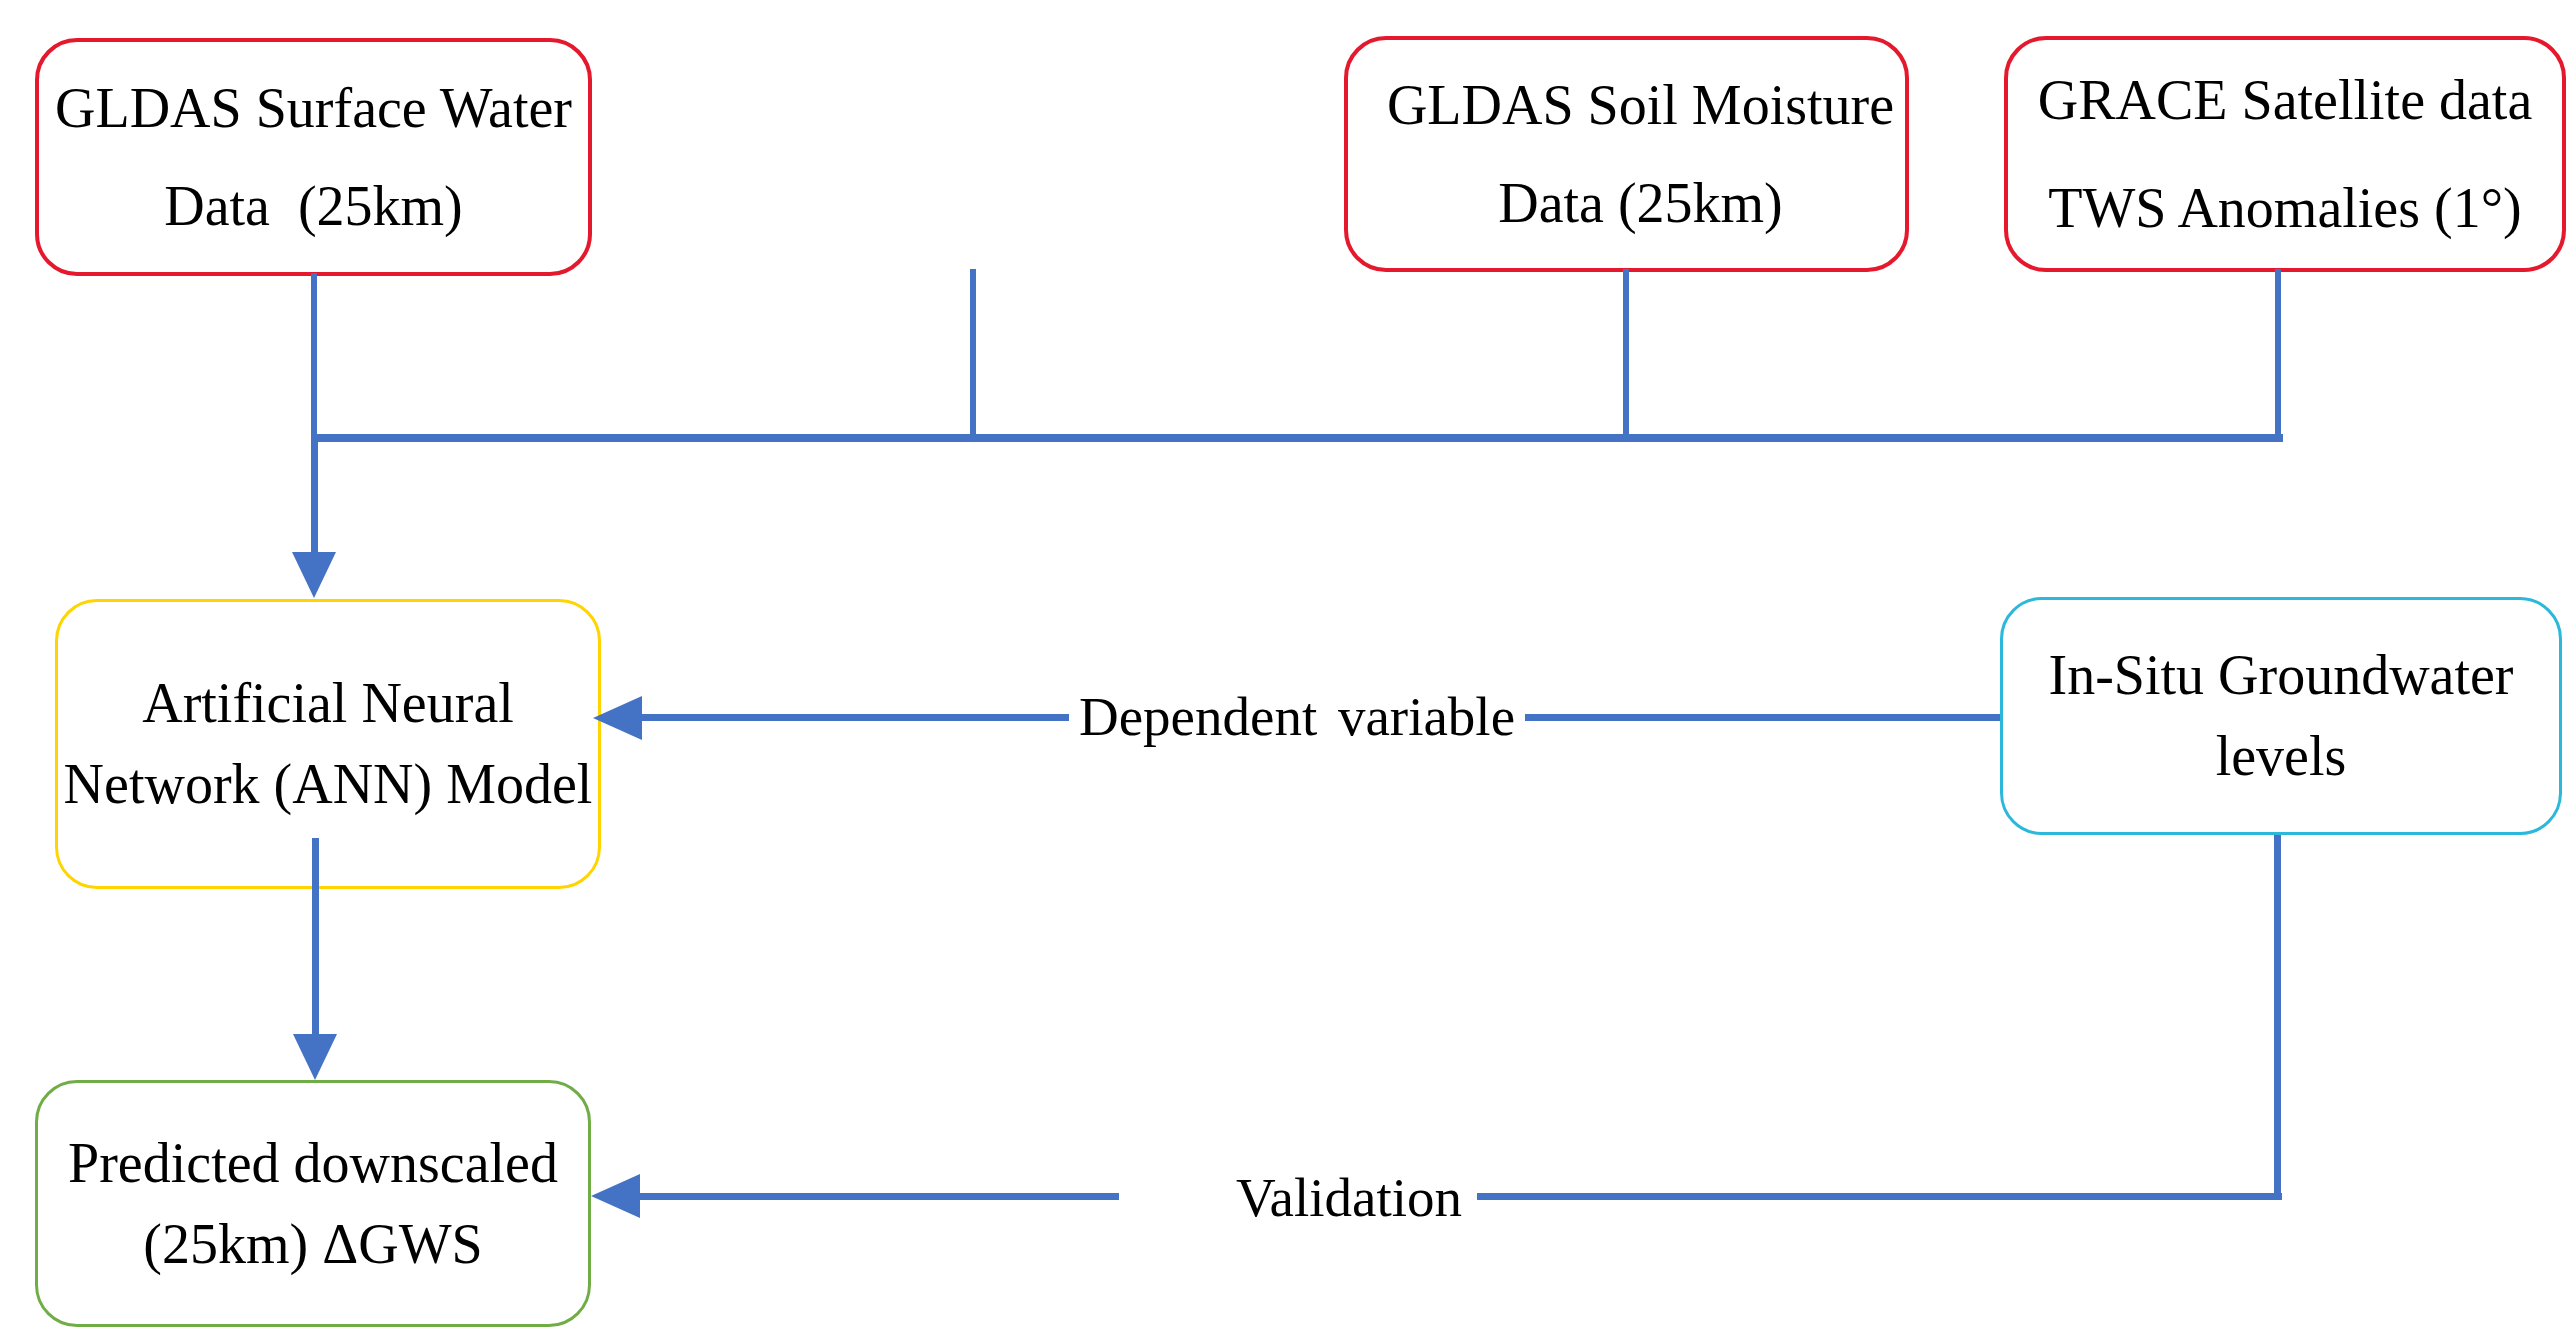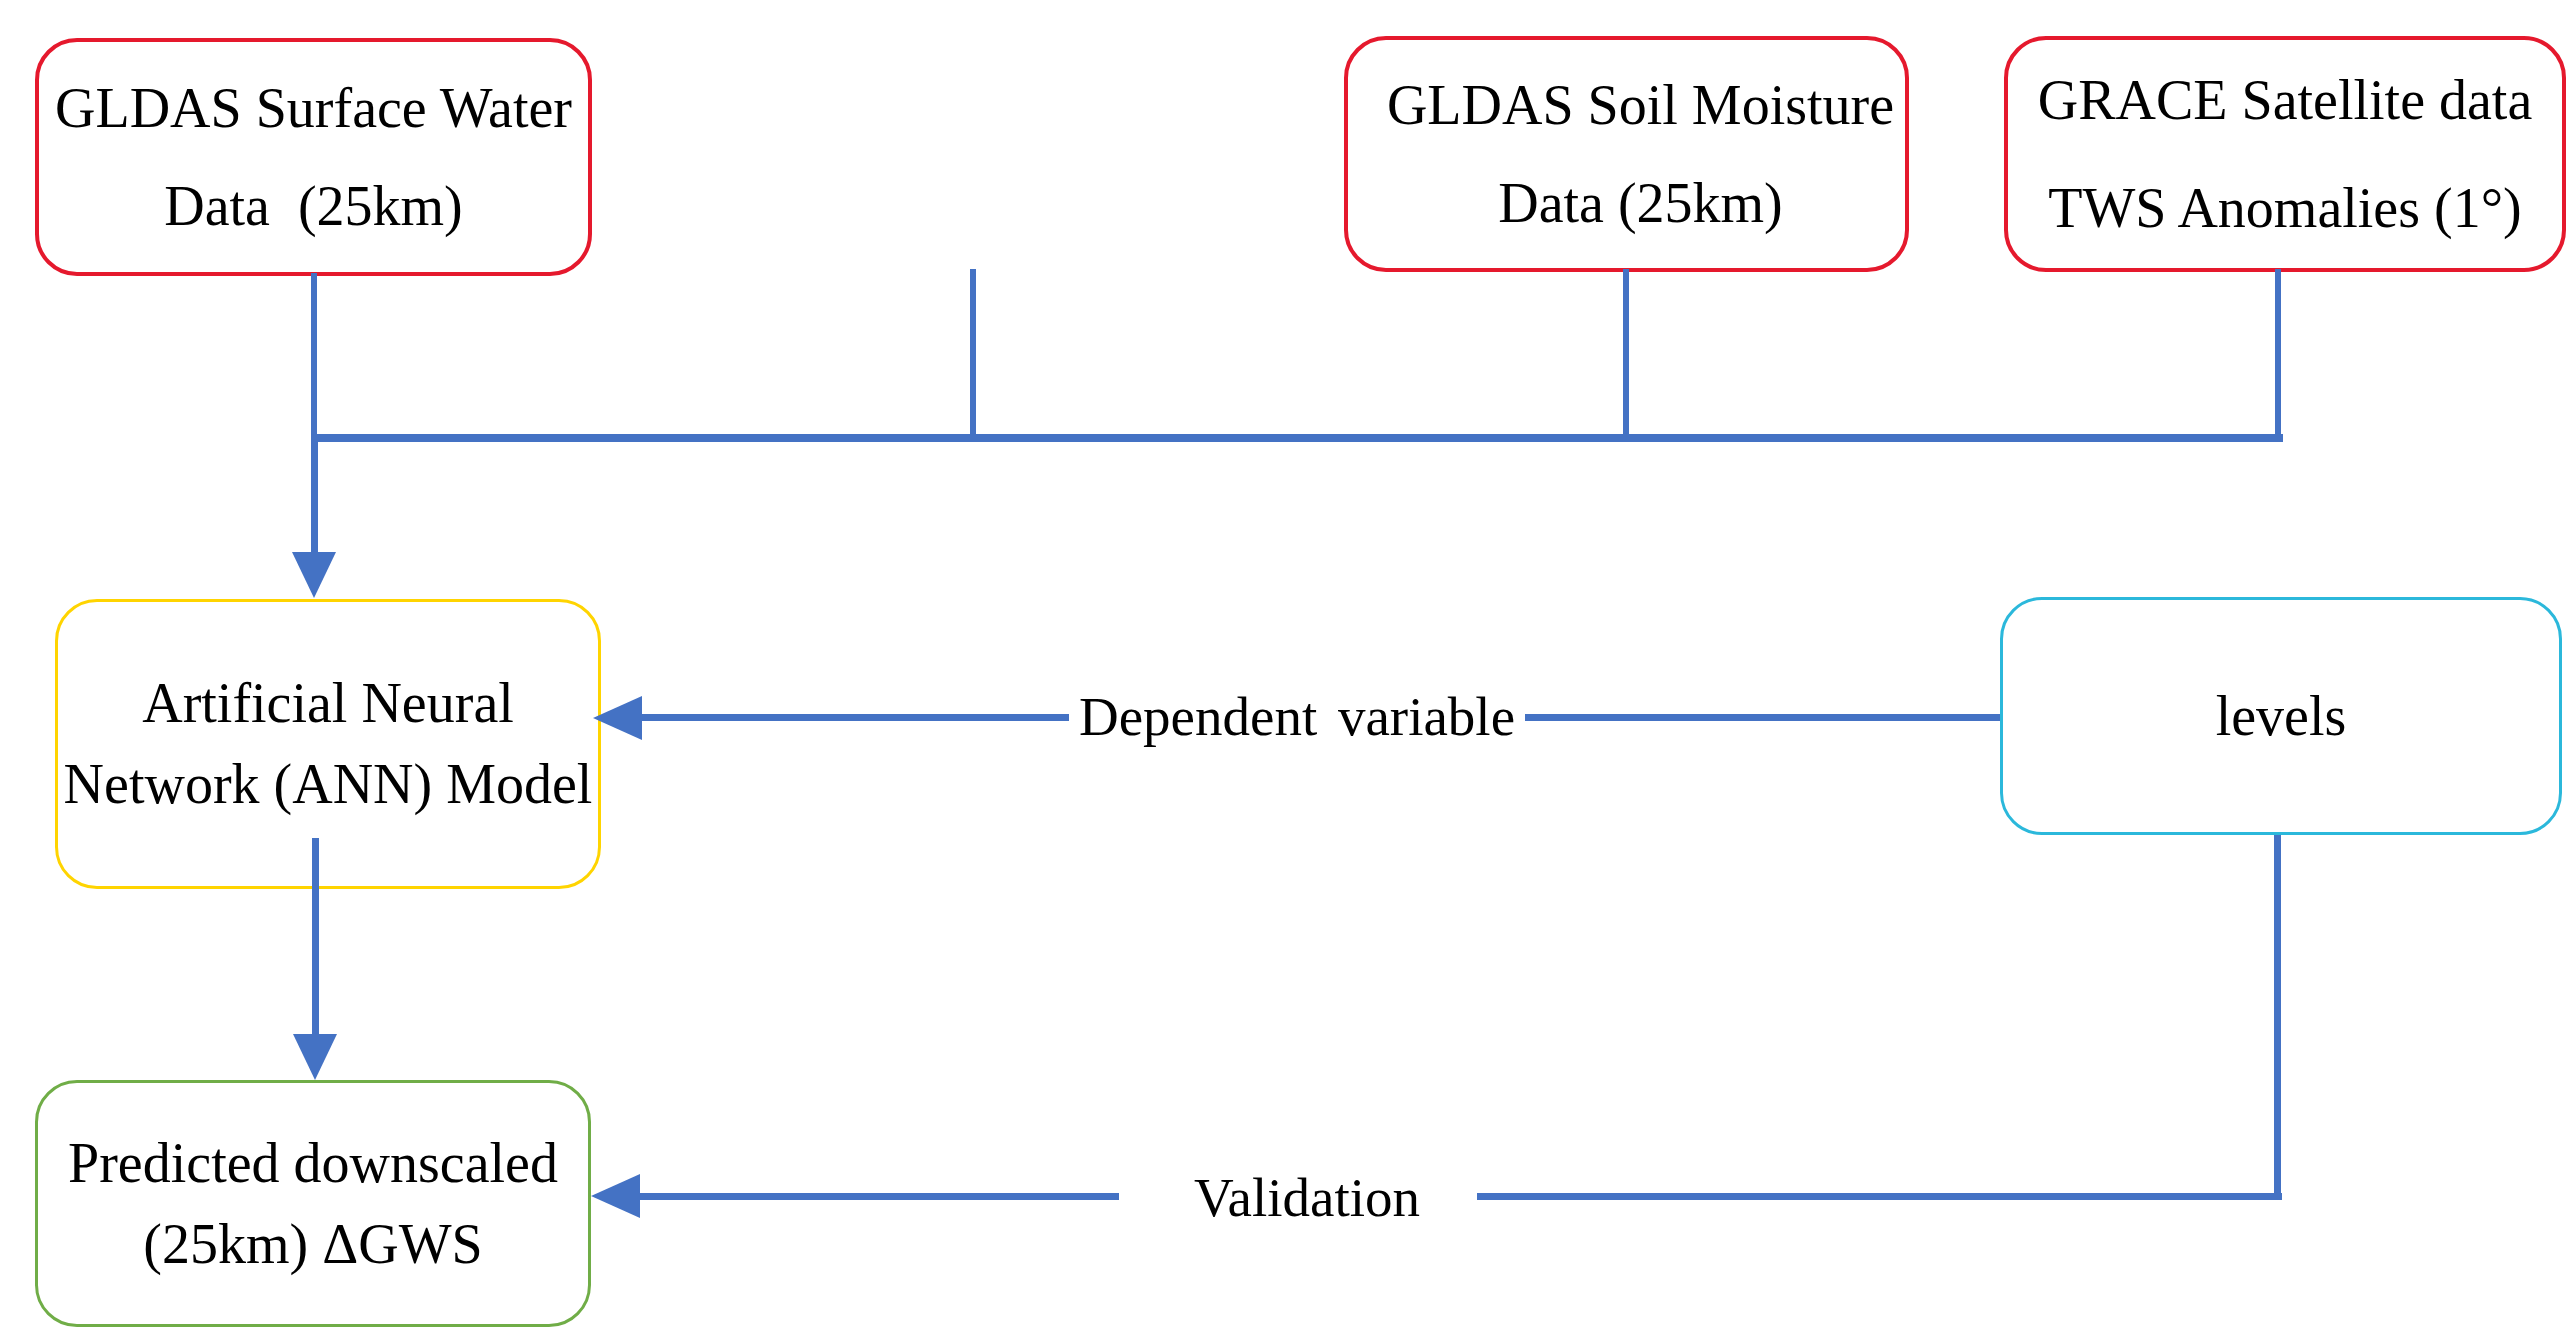--- a/index.html
+++ b/index.html
@@ -104,21 +104,21 @@
   
   #depHead{       left:593px; top:696px; }
   #depShaftLeft{  left:638px; top:714px; width:481px;  height:7px; }
   #depShaftRight{ left:1475px; top:714px; width:525px;  height:7px; }
   #labelDependent{ left:1121px; top:635px; width:352px; height:164px; }
 
   
   #valHead{       left:591px; top:1174px; }
   #valShaftLeft{  left:636px; top:1193px; width:483px;  height:7px; }
   #valShaftRight{ left:1477px; top:1193px; width:805px; height:7px; }
-  #labelValidation{ left:1131px; top:1157px; width:352px; height:81px; }
+  #labelValidation{ left:1173px; top:1157px; width:352px; height:81px; }
 
   
   #insituDrop{ left:2274px; top:835px; width:7px; height:365px; }
 </style>
 </head>
 <body>
 
 <div id="canvas">
 
   <div id="box1" class="node border-red">
@@ -142,20 +142,21 @@
 
   <div id="annShaft" class="vline"></div>
   <div id="annHead" class="arrowhead arrow-down"></div>
 
   <div id="boxAnn" class="node border-yellow">
     <div class="box-line">Artificial Neural</div>
     <div class="box-line">Network (ANN) Model</div>
   </div>
 
   <div id="boxInsitu" class="node border-cyan">
+    <div class="box-line">In-Situ Groundwater</div>
     <div class="box-line">levels</div>
   </div>
 
   <div id="depHead" class="arrowhead arrow-left"></div>
   <div id="depShaftLeft" class="hline"></div>
   <div id="depShaftRight" class="hline"></div>
   <div id="labelDependent" class="float-label">
     <div class="box-line">Dependent</div>
     <div class="box-line">variable</div>
   </div>

